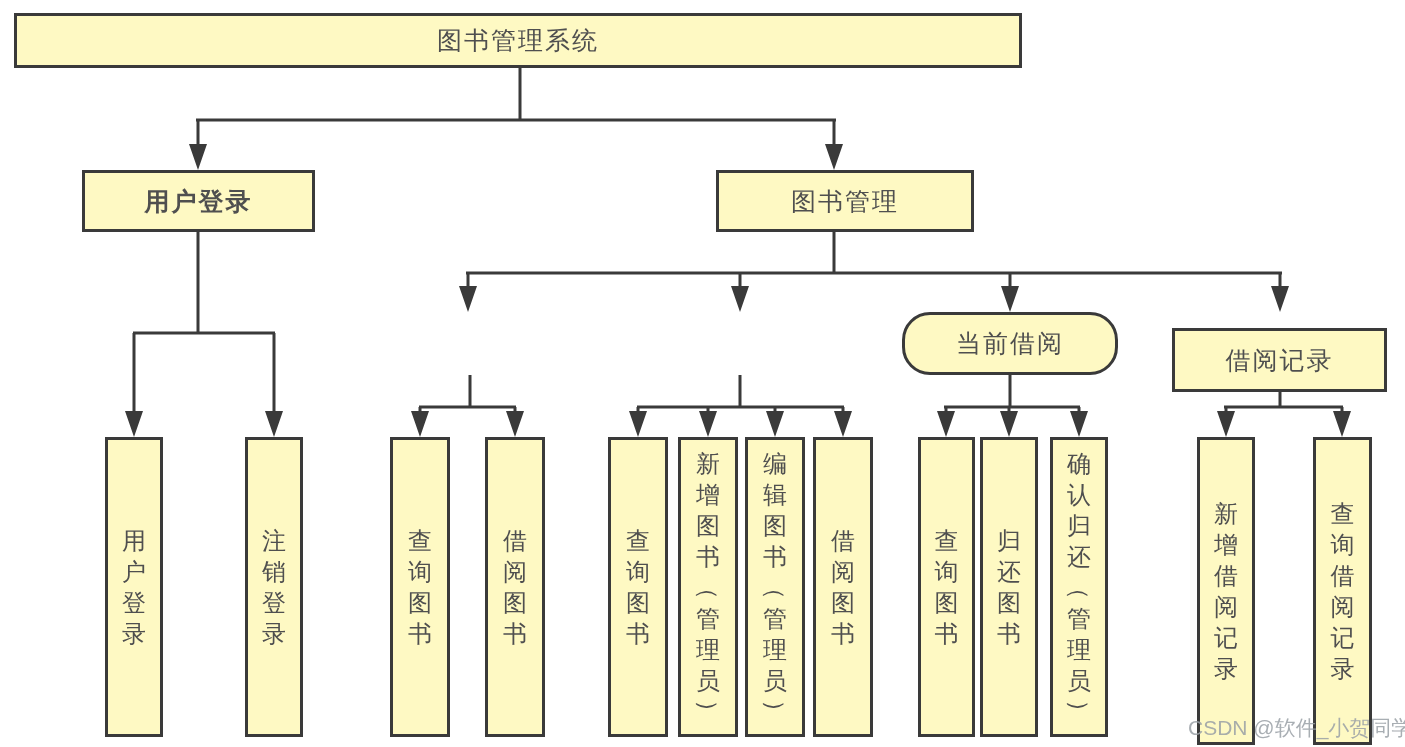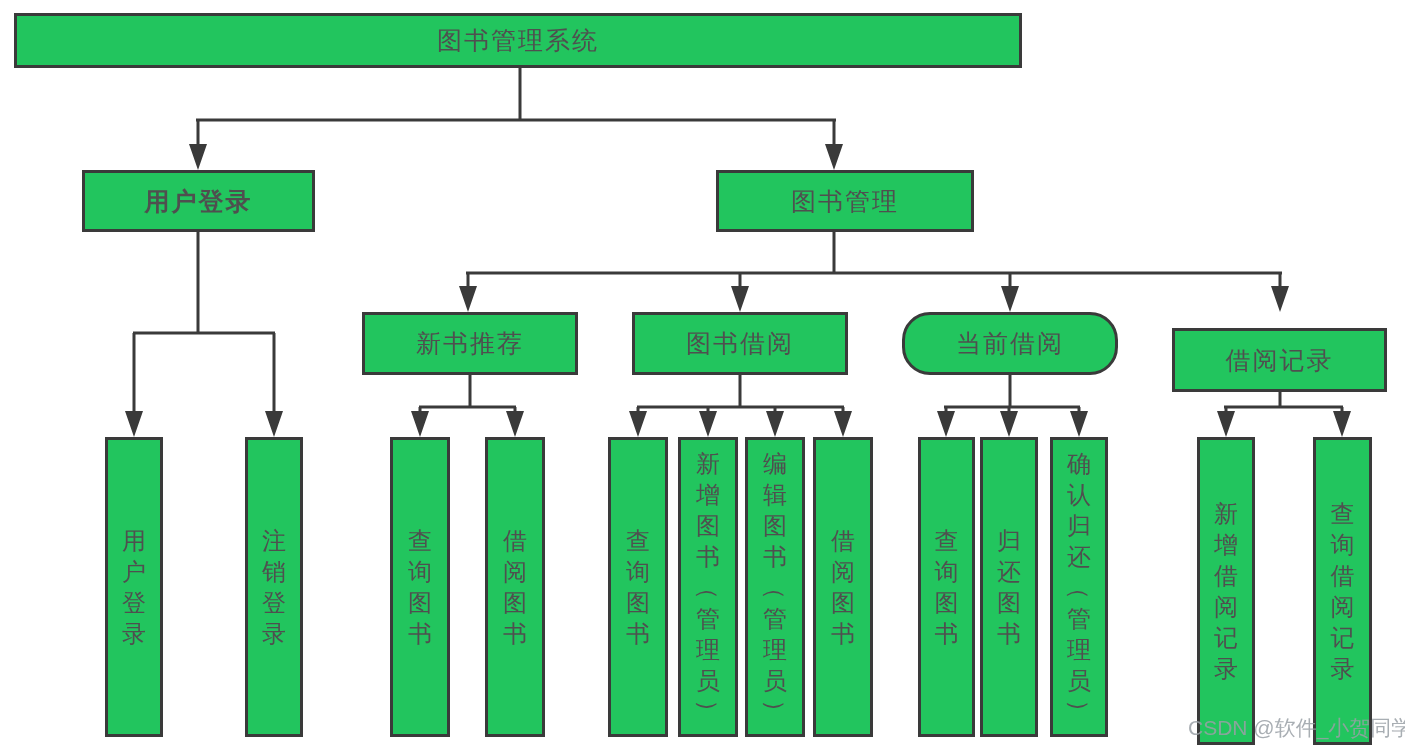--- a/index.html
+++ b/index.html
@@ -15,21 +15,21 @@
     overflow:hidden;
     font-family:"Liberation Sans","DejaVu Sans",sans-serif;
   }
   .connectors{
     position:absolute;left:0;top:0;width:1405px;height:747px;
     z-index:1;
   }
   .node{
     position:absolute;
     box-sizing:border-box;
-    background:#22c55e;
+    background:#fef9c3;
     border:3px solid var(--line,#3a3a3a);
     display:flex;
     align-items:center;
     justify-content:center;
     font-size:25px;
     letter-spacing:2px;
     color:var(--text,#4f4f4f);
     z-index:2;
     white-space:nowrap;
   }
@@ -83,22 +83,20 @@
                M937 411h18l-9 26z M1000 411h18l-9 26z M1070 411h18l-9 26z
                M1217 411h18l-9 26z M1333 411h18l-9 26z"></path>
     </g>
   </svg>
 
   <div class="node" style="left:14px;top:13px;width:1008px;height:55px;">图书管理系统</div>
 
   <div class="node" style="left:82px;top:170px;width:233px;height:62px;font-weight:bold;">用户登录</div>
   <div class="node" style="left:716px;top:170px;width:258px;height:62px;">图书管理</div>
 
-  <div class="node" style="left:362px;top:312px;width:216px;height:63px;">新书推荐</div>
-  <div class="node" style="left:632px;top:312px;width:216px;height:63px;">图书借阅</div>
   <div class="node" style="left:902px;top:312px;width:216px;height:63px;border-radius:28px;">当前借阅</div>
   <div class="node" style="left:1172px;top:312px;width:215px;height:64px;margin-top:16px;">借阅记录</div>
 
   <div class="node leaf" style="left:105px;top:437px;width:58px;height:300px;">
       <span class="vchar">用</span>
       <span class="vchar">户</span>
       <span class="vchar">登</span>
       <span class="vchar">录</span>
     </div>
   <div class="node leaf" style="left:245px;top:437px;width:58px;height:300px;">

